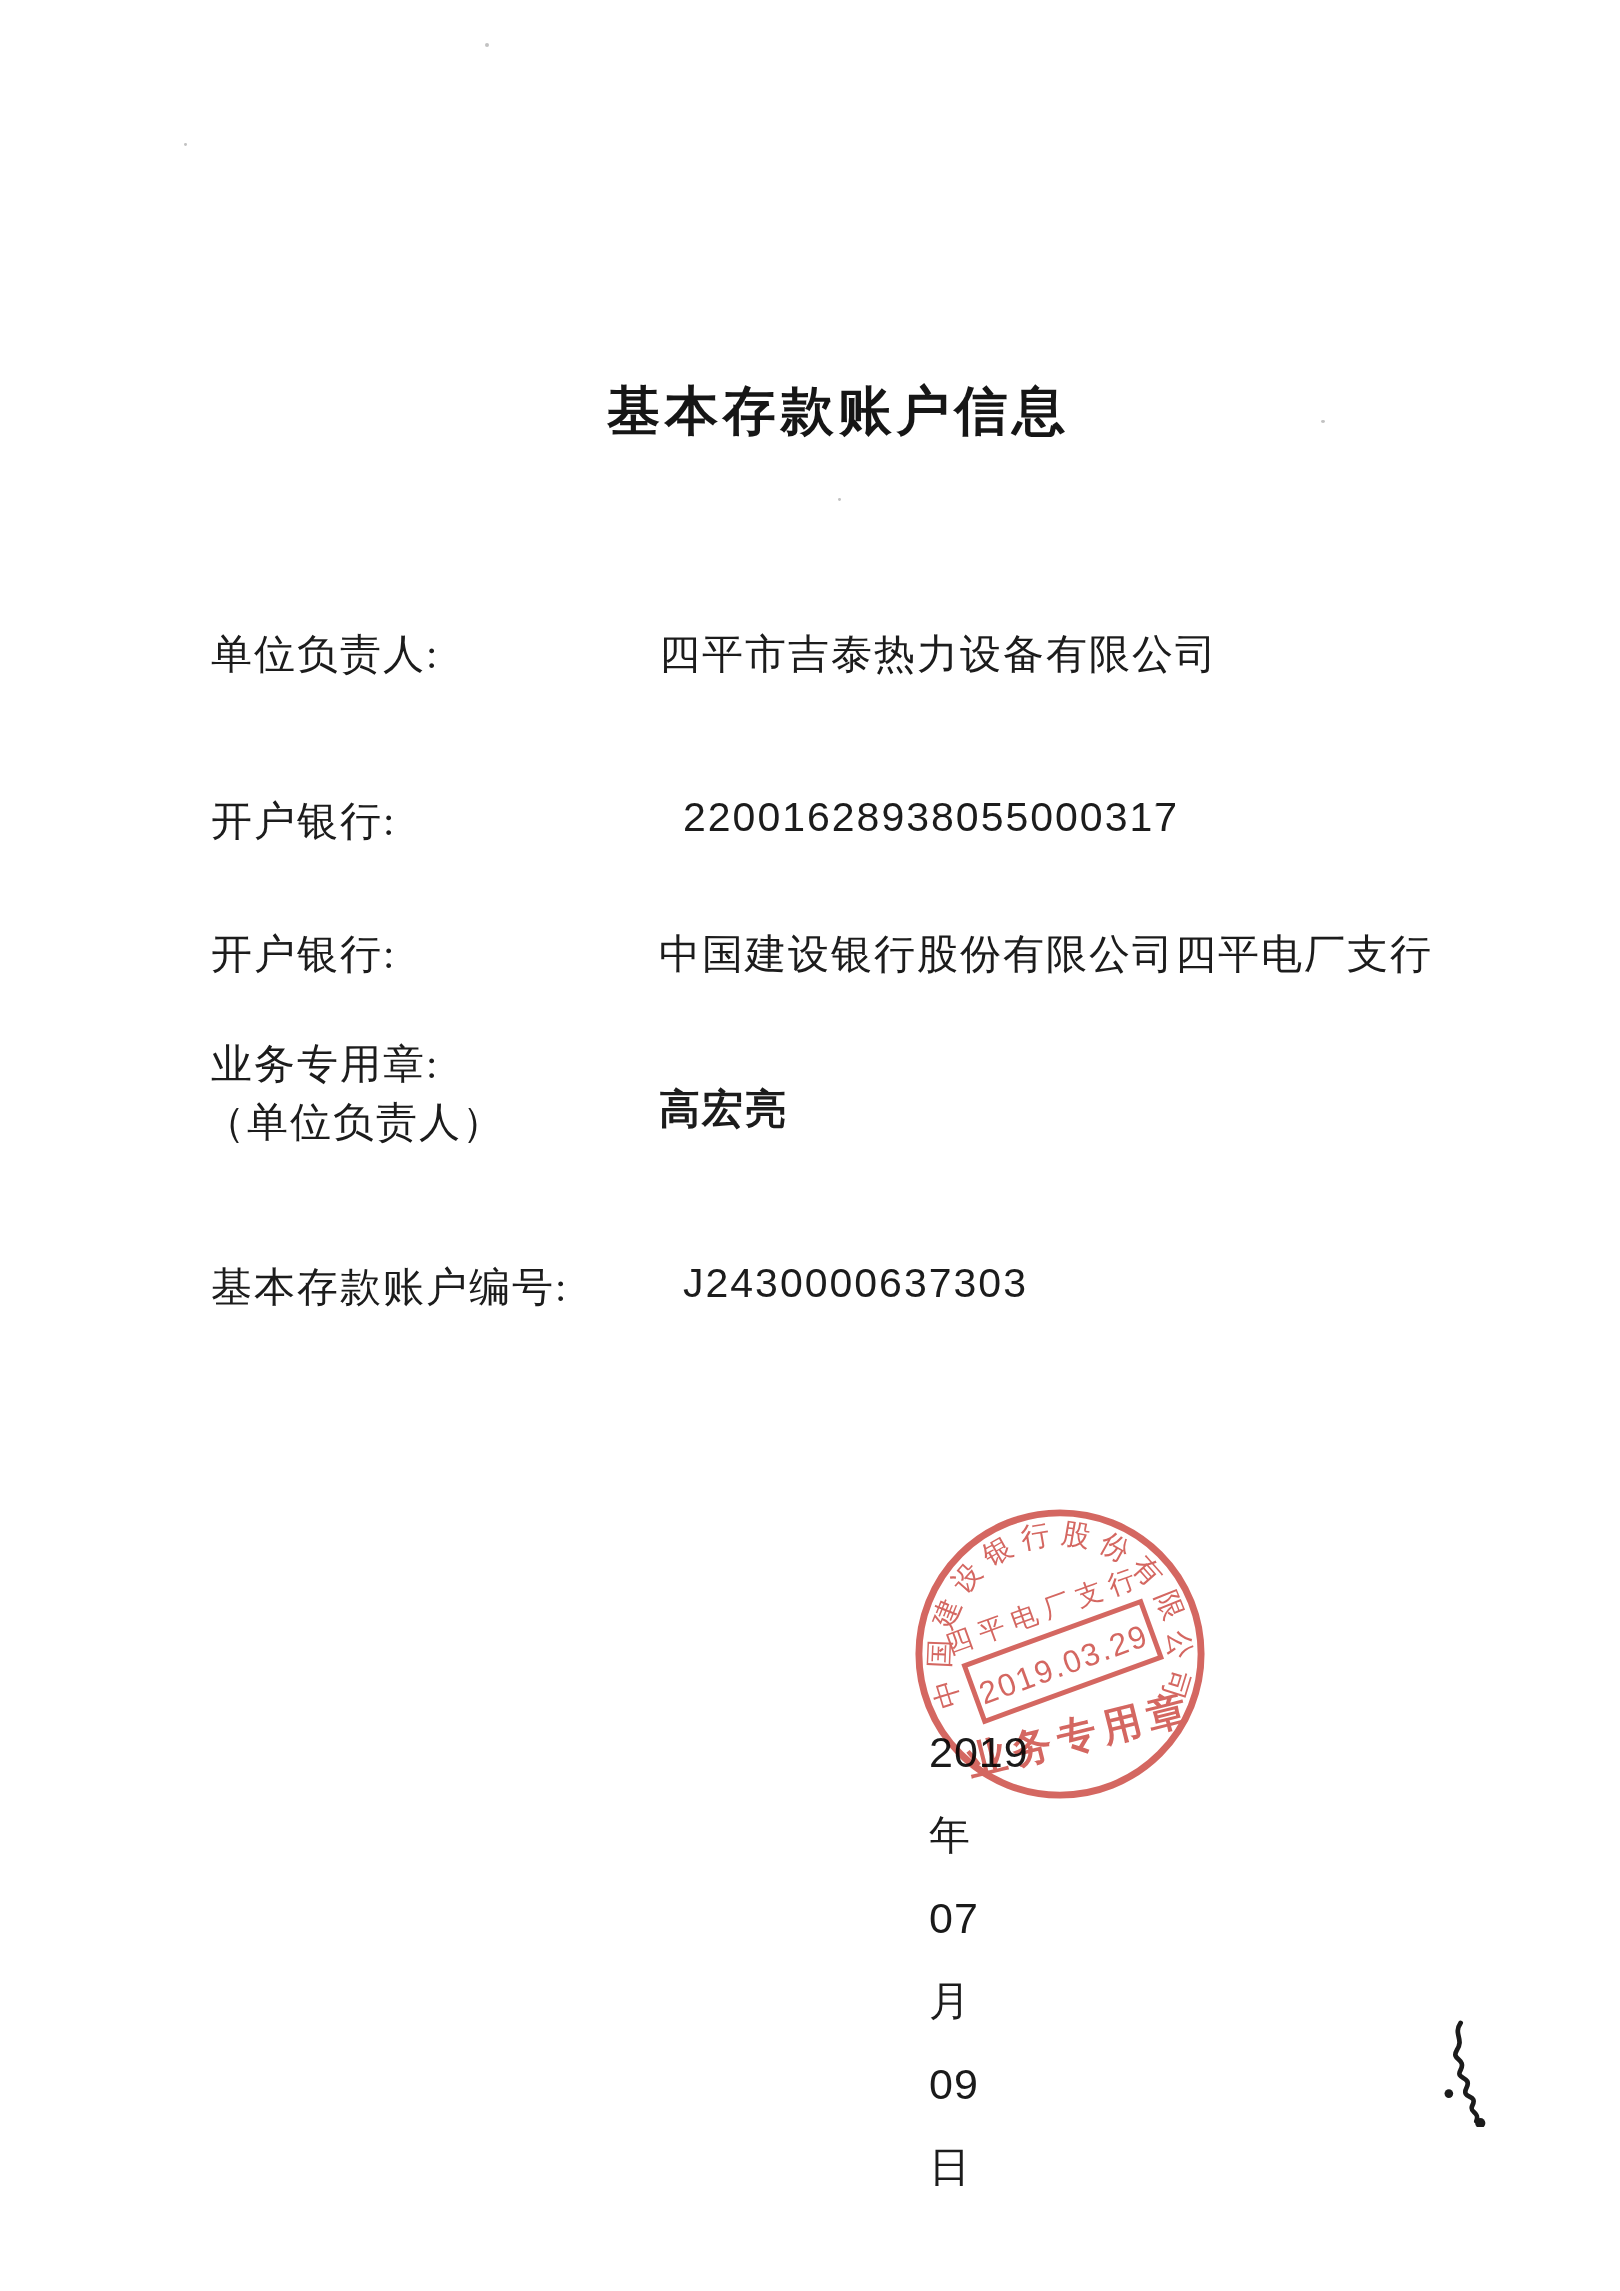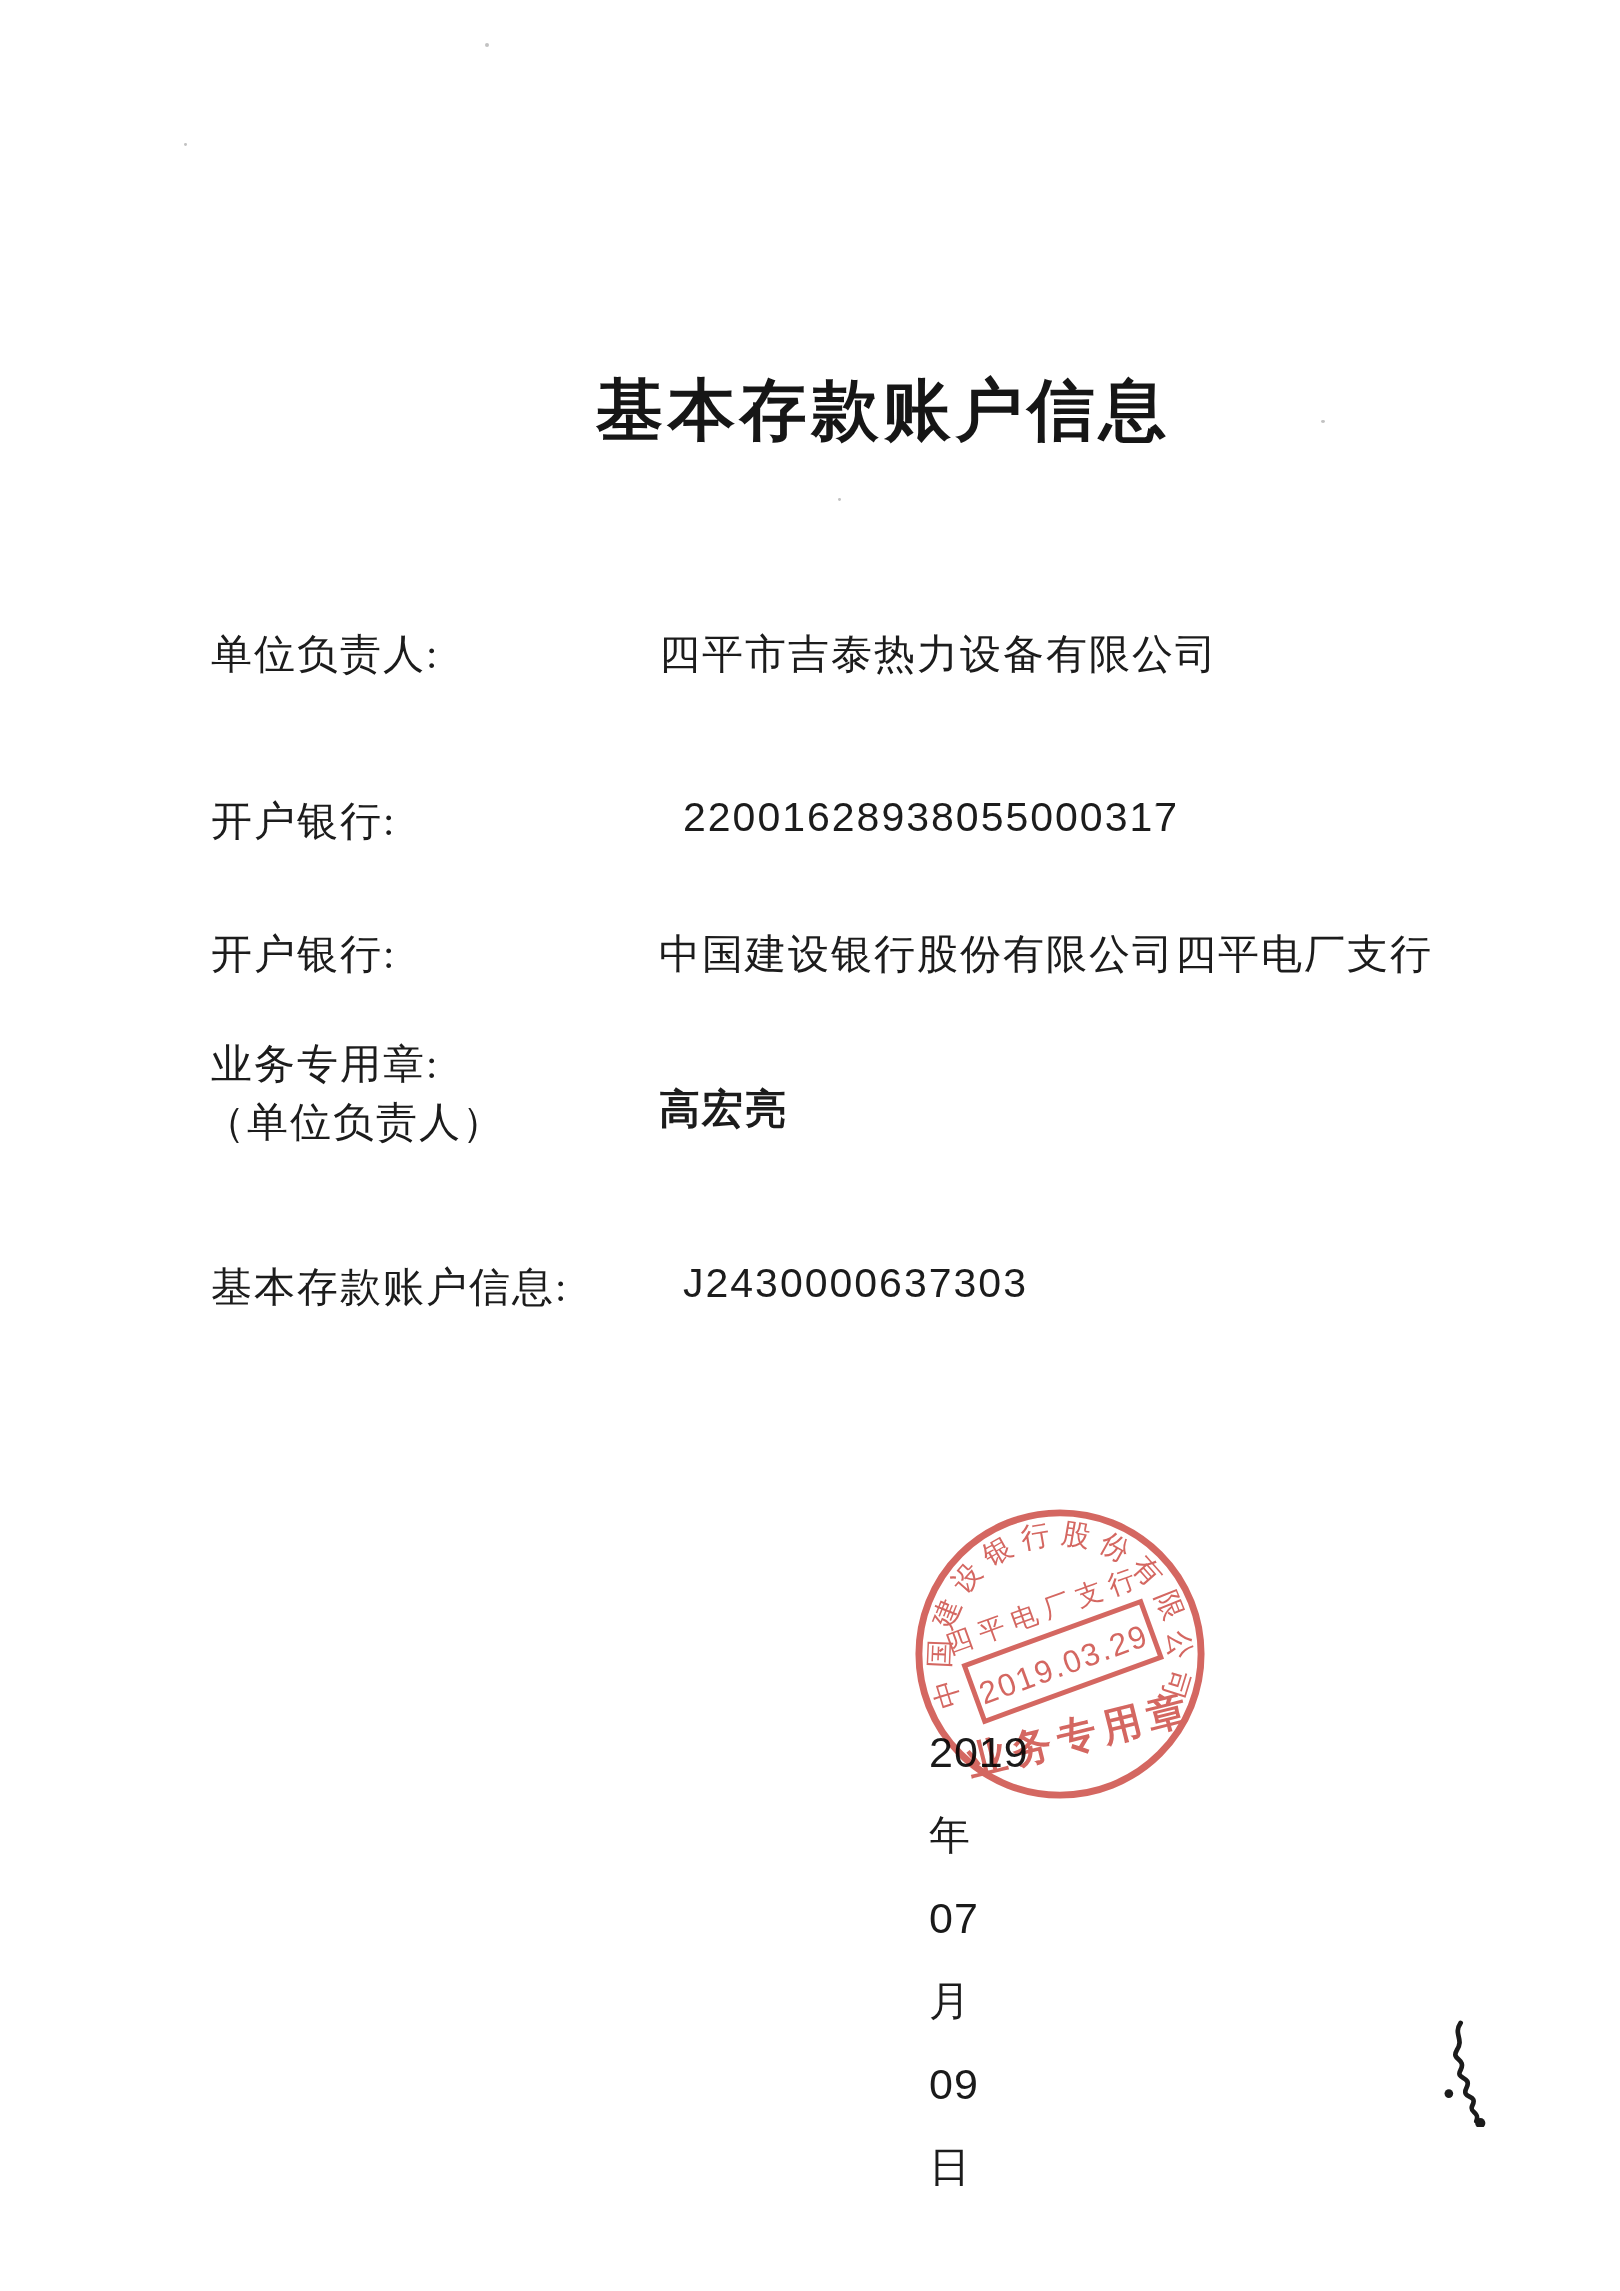--- a/index.html
+++ b/index.html
@@ -5,22 +5,22 @@
   html,body{margin:0;padding:0;background:#ffffff;}
   .page{
     position:relative;
     width:1620px;height:2292px;
     background:#ffffff;
     overflow:hidden;
     font-family:"Liberation Serif","DejaVu Serif",serif;
     color:#1d1d1d;
   }
   .title{
-    position:absolute;left:592px;top:361px;margin:4px;
-    font-size:67px;font-weight:700;letter-spacing:4.9px;color:#161616;
+    position:absolute;left:592px;top:361px;margin:15px;
+    font-size:53px;font-weight:700;letter-spacing:4.9px;color:#161616;
     white-space:nowrap;
   }
   .row{position:absolute;left:0;width:100%;}
   .row .label,.row .value{
     position:absolute;top:0;
     font-size:41px;letter-spacing:2px;white-space:nowrap;color:#1c1c1c;
   }
   .row .label{left:211px;}
   .row .value{left:659px;}
   .row1{top:627px;}
@@ -78,21 +78,21 @@
     <span class="value">中国建设银行股份有限公司四平电厂支行</span>
   </div>
 
   <div class="row row4">
     <span class="label label-l1">业务专用章:</span>
     <span class="label label-l2">（单位负责人）</span>
     <span class="value">高宏亮</span>
   </div>
 
   <div class="row row5">
-    <span class="label">基本存款账户信息:</span>
+    <span class="label">基本存款账户编号:</span>
     <span class="value num">J2430000637303</span>
   </div>
 
   <div class="date-line">
     <span class="d-num">2019</span>
     <span class="d-unit">年</span>
     <span class="d-num">07</span>
     <span class="d-unit">月</span>
     <span class="d-num">09</span>
     <span class="d-unit">日</span>

